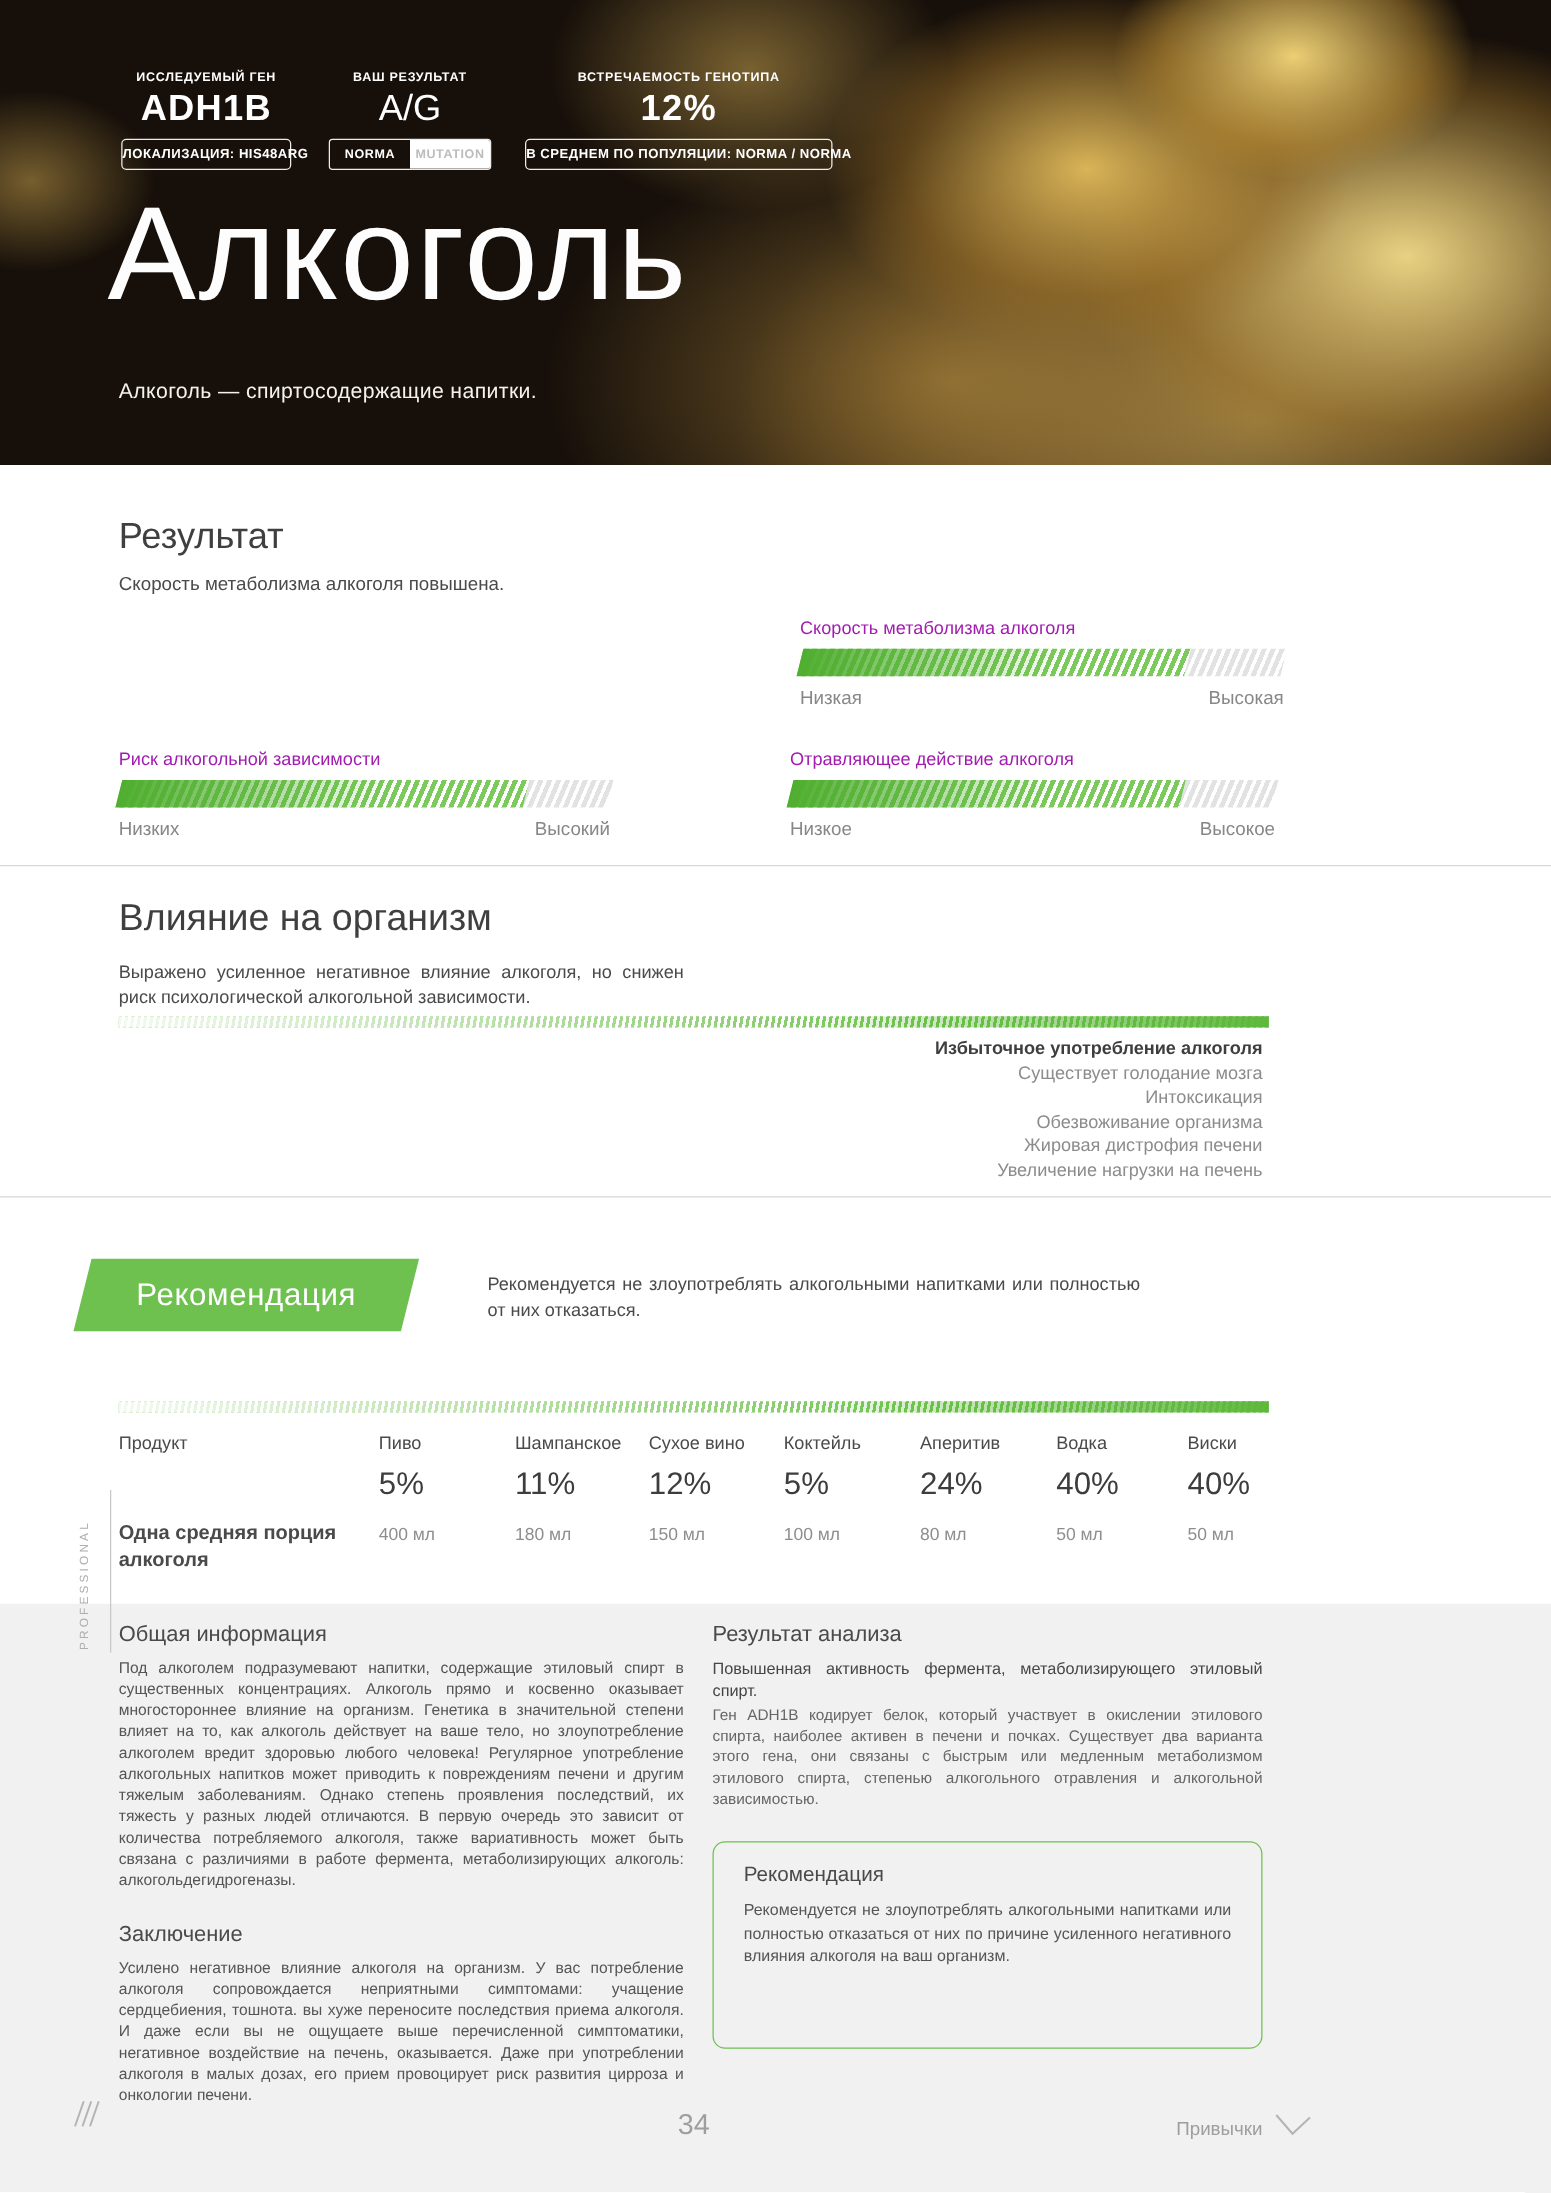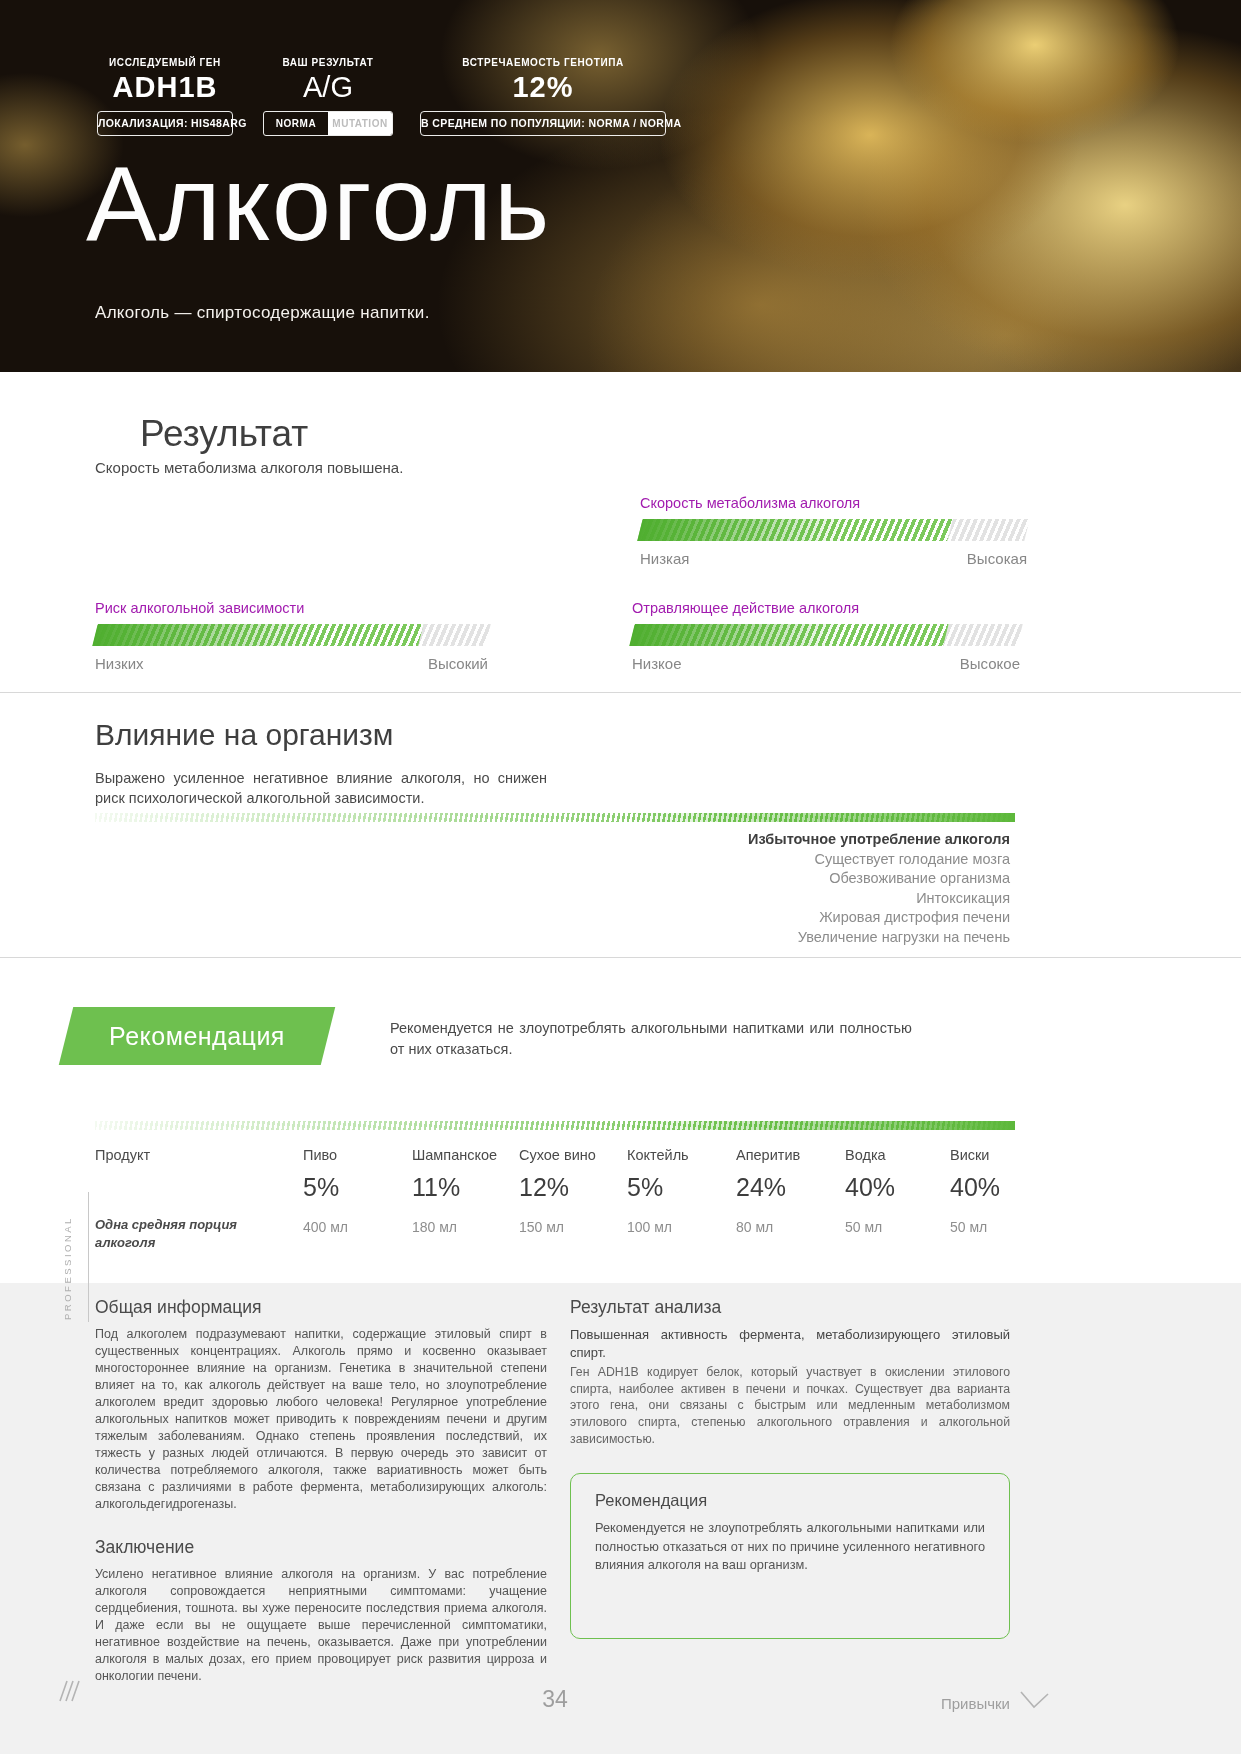--- a/index.html
+++ b/index.html
@@ -131,21 +131,21 @@
     <div class="hero-col" style="left:420px; width:246px;">
       <div class="hero-label">ВСТРЕЧАЕМОСТЬ ГЕНОТИПА</div>
       <div class="hero-big bold">12%</div>
       <div class="hero-box">В СРЕДНЕМ ПО ПОПУЛЯЦИИ: NORMA / NORMA</div>
     </div>
 
     <h1 class="hero-title">Алкоголь</h1>
     <div class="hero-subtitle">Алкоголь — спиртосодержащие напитки.</div>
   </header>
 
-  <h2 class="h-big" style="left:95px; top:413px; font-size:37px;margin-left:45px;">Результат</h2>
+  <h2 class="h-big" style="left:95px; top:413px; font-size:29px;">Результат</h2>
   <p class="txt" style="left:95px; top:459px; font-size:15px;">Скорость метаболизма алкоголя повышена.</p>
 
   <div class="bar-block" style="left:640px; top:495px; width:387px;">
     <div class="bar-label">Скорость метаболизма алкоголя</div>
     <div class="bar-track">
       <div class="bar-fill" style="width: 80%;"></div>
       <div class="bar-rest"></div>
     </div>
     <div class="bar-scale">
       <span>Низкая</span>
@@ -179,37 +179,37 @@
 
   <div class="divider" style="top:692px;"></div>
 
   <h2 class="h-big" style="left:95px; top:718px; font-size:30px;">Влияние на организм</h2>
   <p class="txt" style="left:95px; top:768px; width:452px; font-size:14.5px; line-height:1.4; text-align:justify;">Выражено усиленное негативное влияние алкоголя, но снижен риск психологической алкогольной зависимости.</p>
   <div class="strip" style="left:95px; top:813px; width:920px;"></div>
 
   <div class="effects" style="left:500px; top:830px; width:510px;">
     <div class="effect-strong">Избыточное употребление алкоголя</div>
     <div>Существует голодание мозга</div>
+    <div>Интоксикация</div>
     <div>Обезвоживание организма</div>
-    <div>Интоксикация</div>
     <div>Жировая дистрофия печени</div>
     <div>Увеличение нагрузки на печень</div>
   </div>
 
   <div class="divider" style="top:957px;"></div>
 
   <div class="reco-banner">
     <span>Рекомендация</span>
   </div>
   <p class="txt" style="left:390px; top:1018px; width:522px; font-size:14.5px; line-height:1.45; text-align:justify;">Рекомендуется не злоупотреблять алкогольными напитками или полностью от них отказаться.</p>
 
   <div class="strip" style="left:95px; top:1121px; width:920px;"></div>
 
   <div class="txt" style="left:95px; top:1147px; font-size:14.5px;">Продукт</div>
-  <div class="txt" style="left:95px; top:1216px; width:175px; font-size:13px; font-weight:700; line-height:1.35;font-style:italic;">Одна средняя порция алкоголя</div>
+  <div class="txt" style="left:95px; top:1216px; width:175px; font-size:16px; font-weight:700; line-height:1.35;">Одна средняя порция алкоголя</div>
 
   <div class="prod-col" style="left:303px; top:1147px;">
     <div class="prod-name">Пиво</div>
     <div class="prod-pct" style="top:26px;">5%</div>
     <div class="prod-vol" style="top:72px;">400 мл</div>
   </div>
   <div class="prod-col" style="left:412px; top:1147px;">
     <div class="prod-name">Шампанское</div>
     <div class="prod-pct" style="top:26px;">11%</div>
     <div class="prod-vol" style="top:72px;">180 мл</div>

